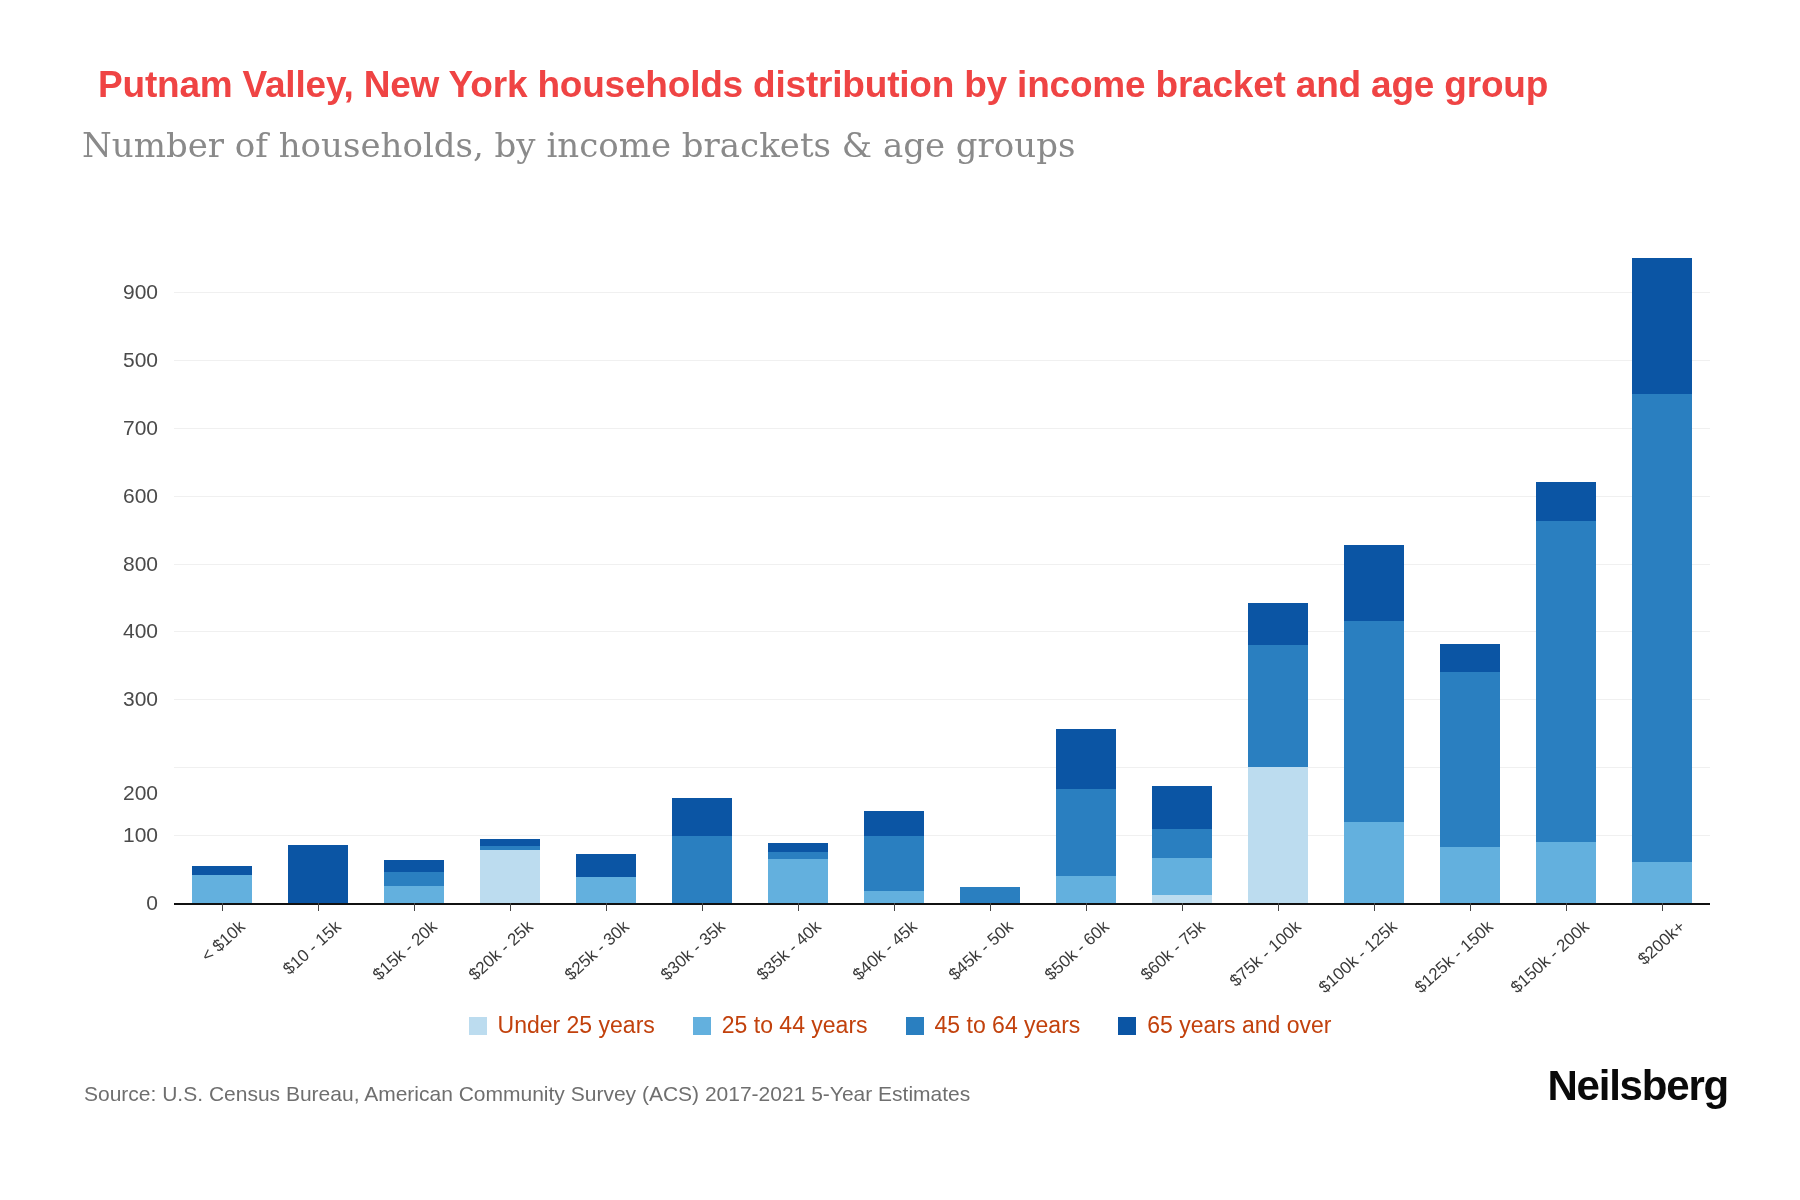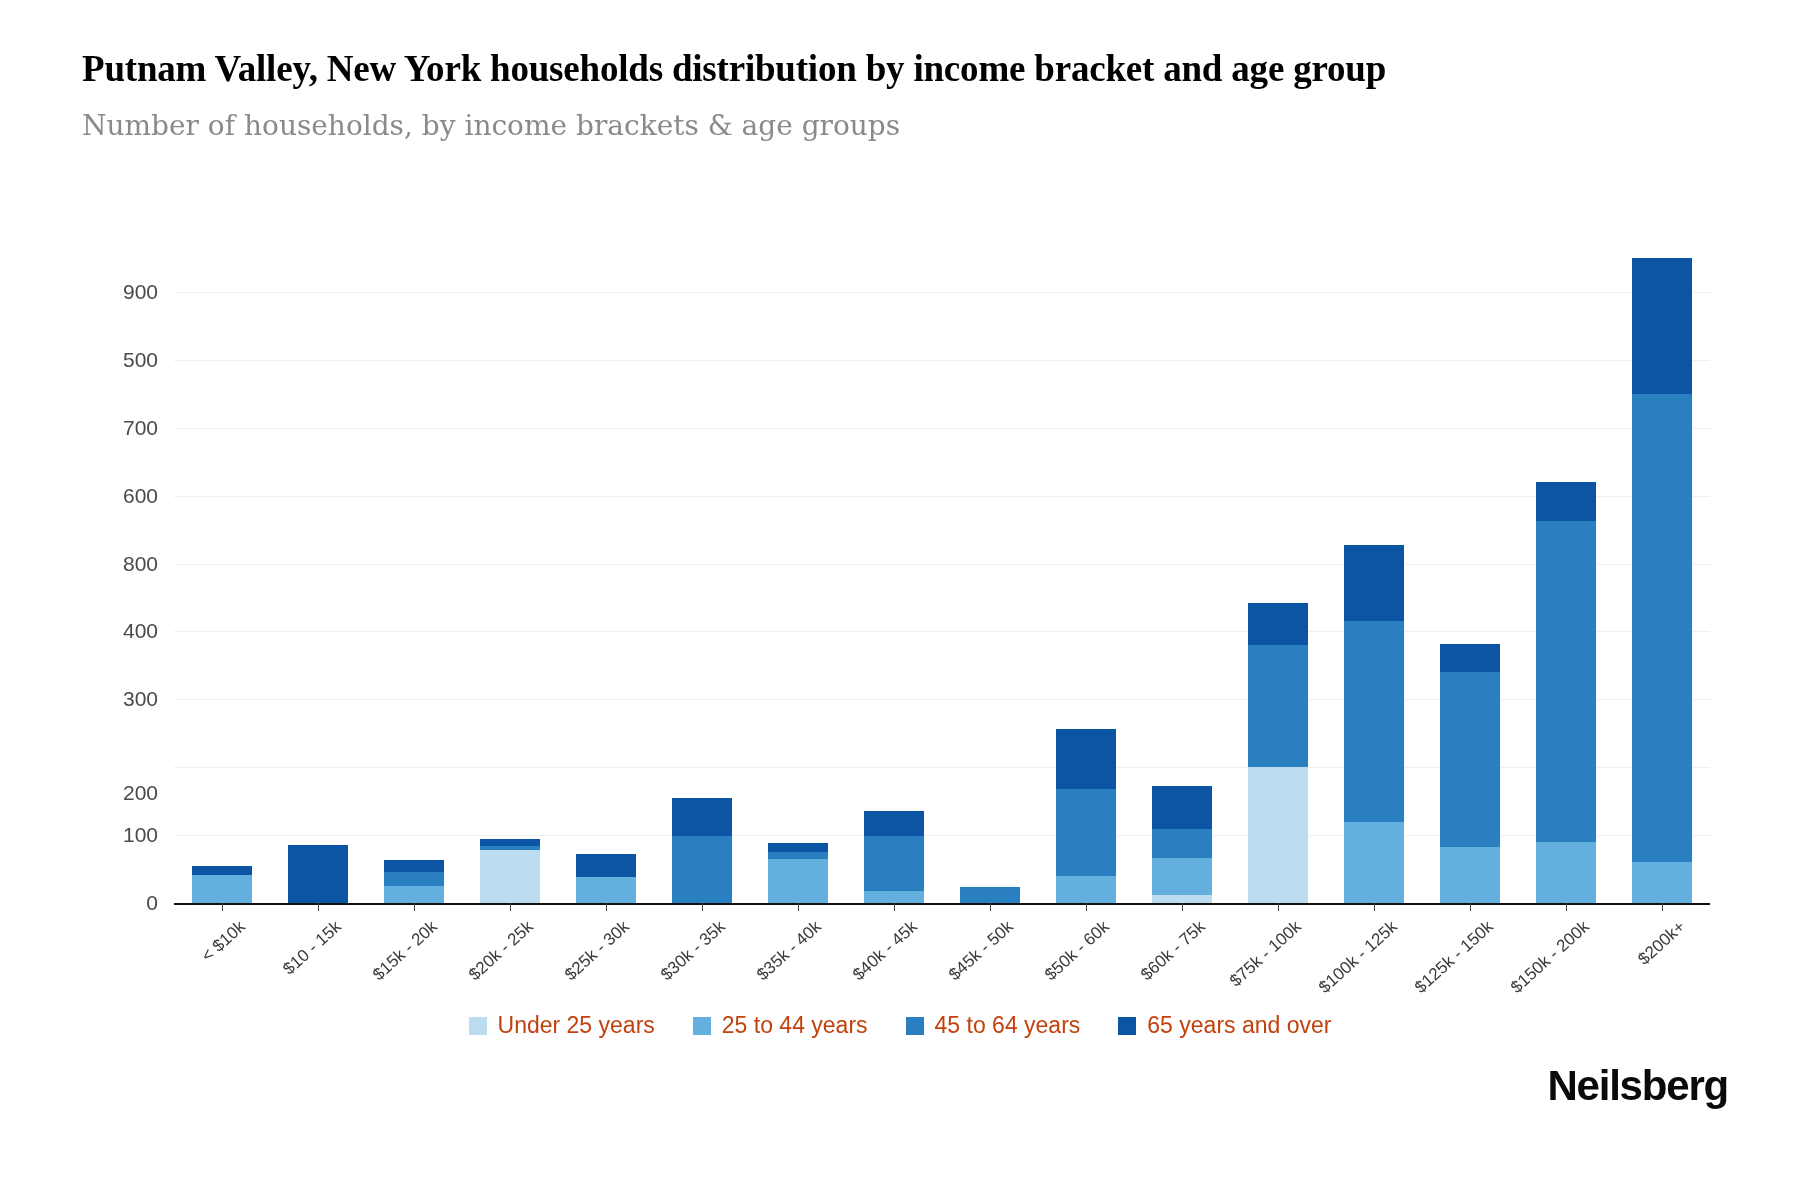--- a/index.html
+++ b/index.html
@@ -12,33 +12,33 @@
   #root {
     position: relative;
     width: 1800px; height: 1200px;
     background: #ffffff;
     overflow: hidden;
   }
 
   
   #header { position: absolute; left: 82px; top: 46px; width: 1640px; }
   #chart-title {
-    font-family: Liberation Serif, serif;
+    font-family: Liberation Sans, sans-serif;
     font-weight: 700;
     font-size: 37px;
     line-height: 1.22;
-    color: #000000;
+    color: #ef4444;
     letter-spacing: -0.2px;
-    margin: 0;
+    margin: 16px;
     max-width: 1620px;
   }
   #chart-subtitle {
     font-family: "DejaVu Serif", "Liberation Serif", serif;
     font-weight: 400;
-    font-size: 28px;
+    font-size: 34px;
     color: #8a8a8a;
     margin: 18px 0 0 0;
   }
 
   
   #plot-wrap {
     position: absolute;
     left: 0; top: 258px;
     width: 1800px; height: 660px;
   }
@@ -281,15 +281,16 @@
       <div class="legend-item">
         <span class="legend-swatch" style="background: rgb(42, 127, 192);"></span>
         <span class="legend-label">45 to 64 years</span>
       </div>
       <div class="legend-item">
         <span class="legend-swatch" style="background: rgb(11, 85, 164);"></span>
         <span class="legend-label">65 years and over</span>
       </div>
     </div>
 
+  <div id="source-note">Source: U.S. Census Bureau, American Community Survey (ACS) 2017-2021 5-Year Estimates</div>
   <div id="brand-logo">Neilsberg</div>
 
 </div>
 
 </body></html>

